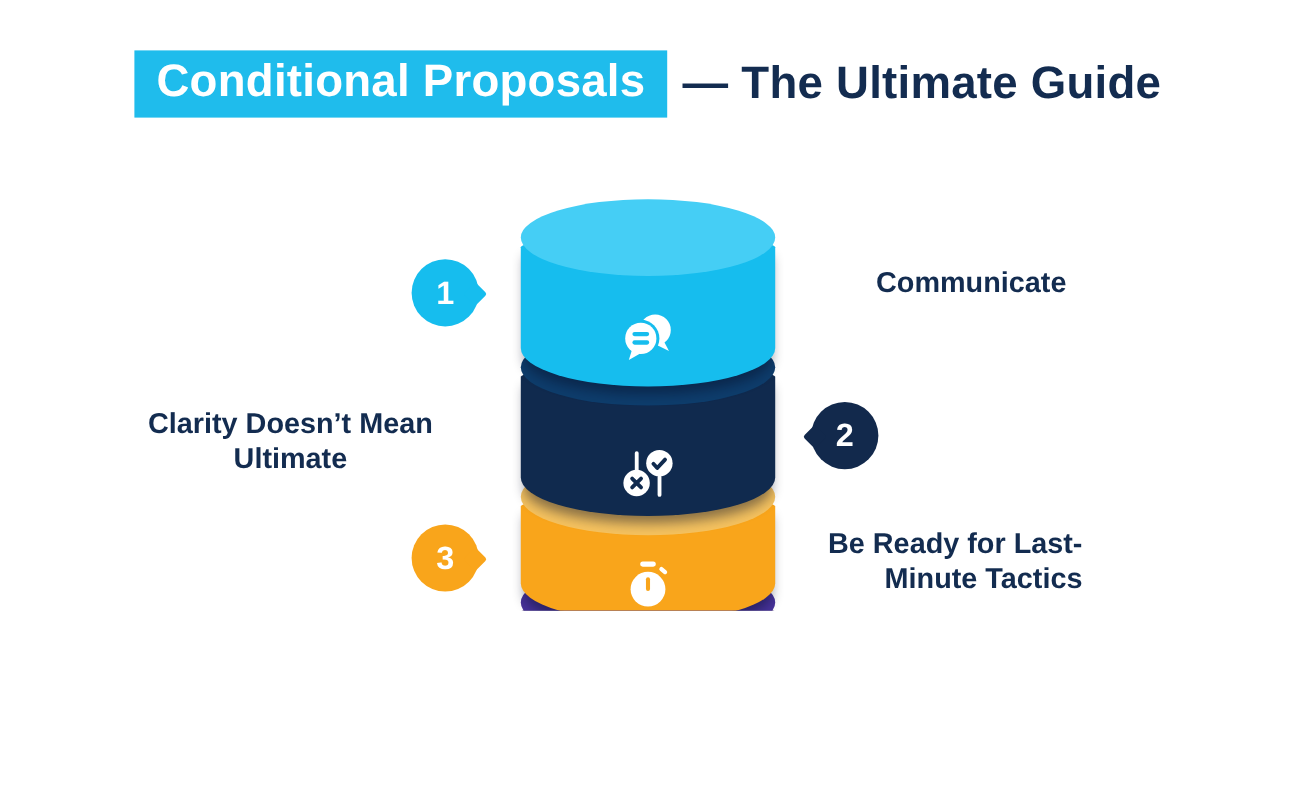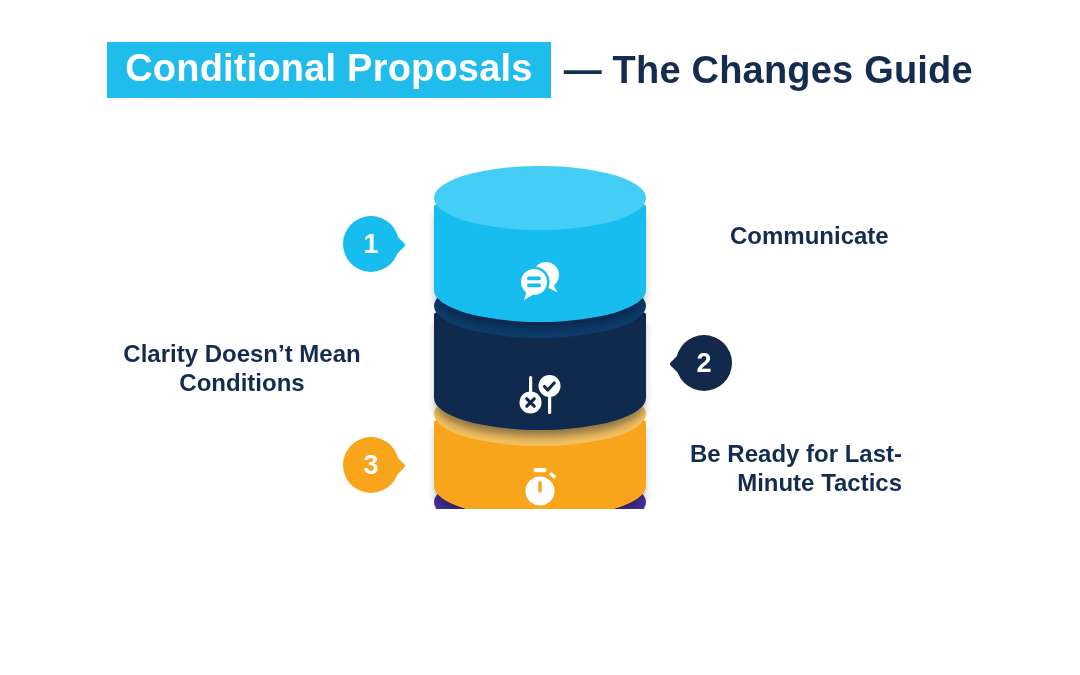--- a/index.html
+++ b/index.html
@@ -67,21 +67,21 @@
   .logo-name{display:flex;flex-direction:column;color:#fff;font-size:11.5px;
              line-height:13.5px;white-space:nowrap;}
 </style>
 </head>
 <body>
 
 <div class="canvas">
 
   <header class="title-row">
     <span class="title-highlight">Conditional Proposals</span>
-    <span class="title-rest">— The Changes Guide</span>
+    <span class="title-rest">— The Ultimate Guide</span>
   </header>
 
   <div class="cyl cyl1">
     <div class="cyl-body"></div>
     <div class="cyl-top"></div>
   </div>
   <div class="cyl cyl2">
     <div class="cyl-body"></div>
     <div class="cyl-top"></div>
   </div>
@@ -142,21 +142,21 @@
   <div class="badge badge4">
     <span class="badge-tail tail-left"></span>
     <span class="badge-num">4</span>
   </div>
 
   <div class="label label1">
     <span>Communicate</span>
   </div>
   <div class="label label2">
     <span>Clarity Doesn’t Mean</span>
-    <span>Conditions</span>
+    <span>Ultimate</span>
   </div>
   <div class="label label3">
     <span>Be Ready for Last-</span>
     <span>Minute Tactics</span>
   </div>
 
   <div class="logo">
     <span class="logo-abbr">PT</span>
     <span class="logo-divider"></span>
     <span class="logo-name">

